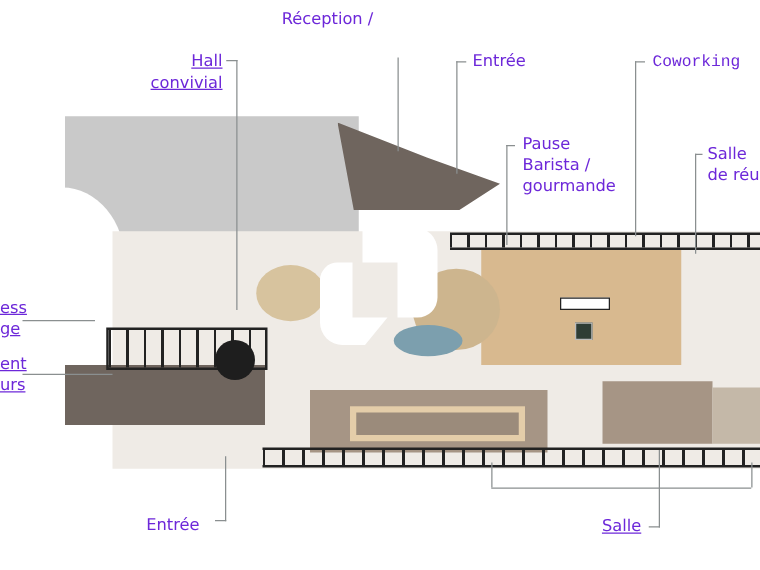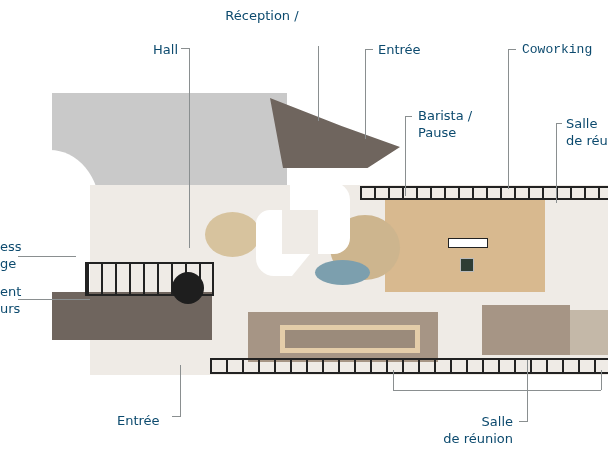--- a/index.html
+++ b/index.html
@@ -1,18 +1,18 @@
 <!DOCTYPE html>
 <html><head>
 <meta charset="utf-8">
 <style>
   html, body { margin:0; padding:0; }
   body { width:608px; height:456px; background:#ffffff; position:relative; overflow:hidden; font-family:"DejaVu Sans", sans-serif; }
-  .label { position:absolute; color:#0c4a6e; font-size:13px; line-height:17px; white-space:nowrap; }
-  .label.right { text-align:right; }
+  .label { position:absolute; color:#6d28d9; font-size:13px; line-height:17px; white-space:nowrap; }
+  .label.right { text-align:right;text-decoration:underline; }
   .line { position:absolute; background:#8a8f90; }
   .plan { position:absolute; }
   .floor { position:absolute; background:#efebe6; }
   .grey { position:absolute; background:#c9c9c9; }
   .deck { position:absolute; background:#6f655e; }
   .wood { position:absolute; background:#d8b98f; }
   .rail { position:absolute; border:2px solid #222; }
   .pillar { position:absolute; background:#1e1e1e; border-radius:50%; }
   .table-long { position:absolute; border:5px solid #e4cda9; background:#9b8b7b; }
   .circ { position:absolute; border-radius:50%; }
@@ -78,36 +78,37 @@
 <div class="line" style="left:519px;top:421px;width:9px;height:1px;"></div>
 <div class="line" style="left:393px;top:390px;width:208px;height:1px;"></div>
 <div class="line" style="left:393px;top:370px;width:1px;height:20px;"></div>
 <div class="line" style="left:601px;top:370px;width:1px;height:20px;"></div>
 
 <div class="label" style="left:212px;top:7px;text-align:center;width:100px;">
   <div>Réception /</div>
 </div>
 <div class="label right" style="left:110px;top:41px;width:68px;">
   <div>Hall</div>
+  <div>convivial</div>
 </div>
 <div class="label" style="left:378px;top:41px;">Entrée</div>
 <div class="label" style="left:522px;top:41px;font-family:Liberation Mono, monospace;">Coworking</div>
 <div class="label" style="left:418px;top:107px;">
+  <div>Pause</div>
   <div>Barista /</div>
-  <div>Pause</div>
+  <div>gourmande</div>
 </div>
 <div class="label" style="left:566px;top:115px;">
   <div>Salle</div>
   <div>de réu</div>
 </div>
 <div class="label right" style="left:0px;top:238px;width:16px;text-align:center;">
   <div>ess</div>
   <div>ge</div>
 </div>
 <div class="label right" style="left:0px;top:283px;width:16px;">
   <div>ent</div>
   <div>urs</div>
 </div>
 <div class="label" style="left:117px;top:412px;">Entrée</div>
 <div class="label right" style="left:420px;top:413px;width:93px;">
   <div>Salle</div>
-  <div>de réunion</div>
 </div>
 
 </body></html>

